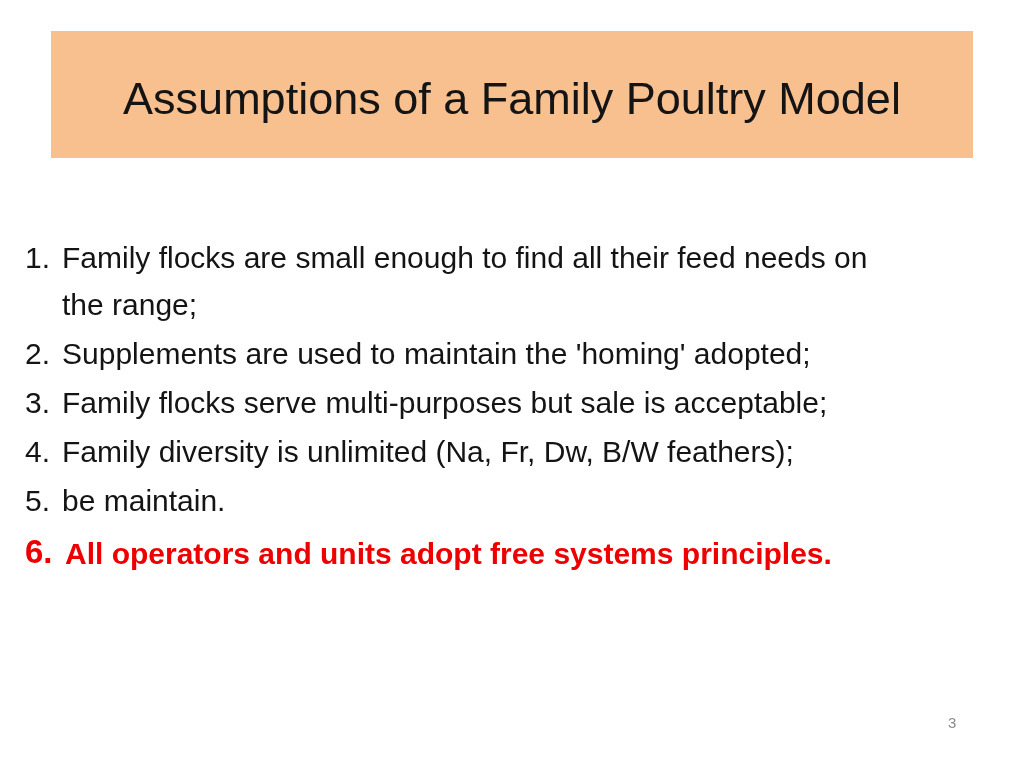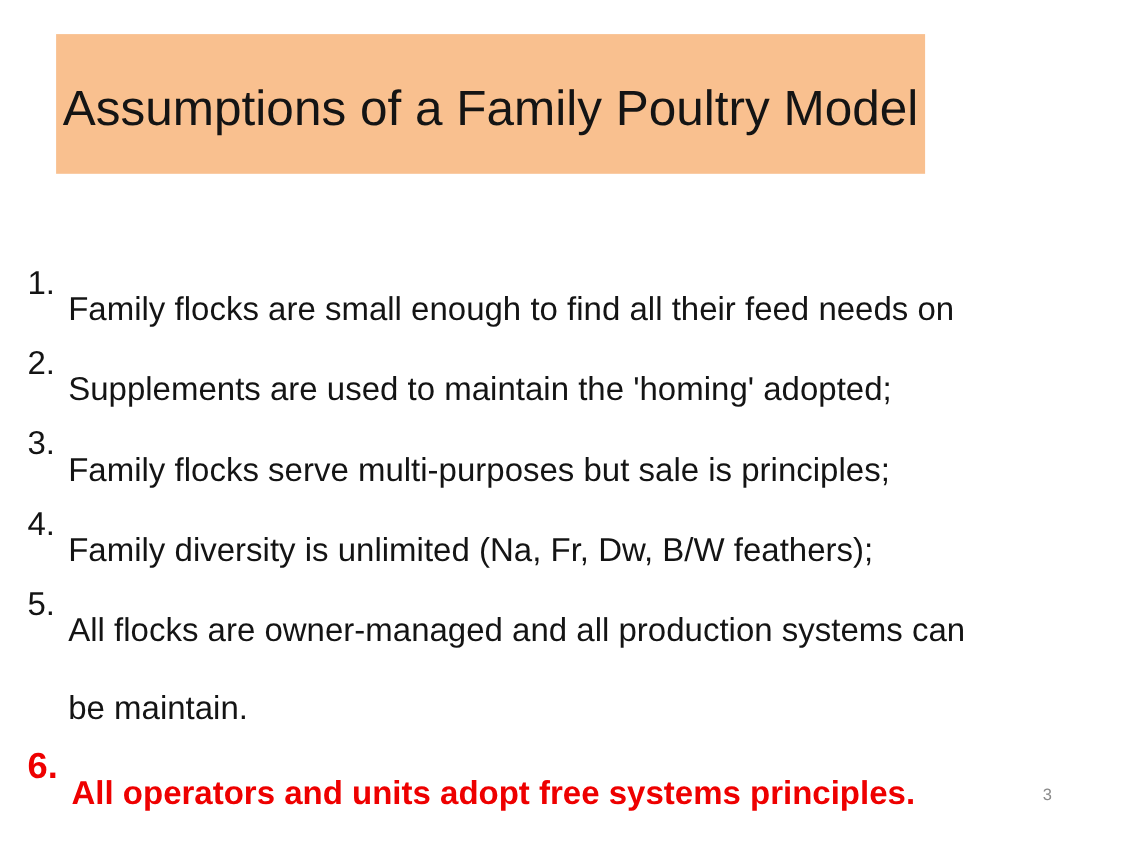--- a/index.html
+++ b/index.html
@@ -16,21 +16,21 @@
   }
   .slide {
     position: absolute;
     inset: 0;
     background: #ffffff;
   }
   .header-band {
     position: absolute;
     left: 51px;
     top: 31px;
-    width: 790px;
+    width: 922px;
     height: 127px;
     background: #F9C08F;
     display: flex;
     align-items: center;
     justify-content: center;
   }
   .slide-title {
     font-size: 45px;
     line-height: 1.1;
     color: #141414;
@@ -55,21 +55,20 @@
   .item .num {
     flex: 0 0 37px;
     width: 37px;
   }
   .item .text {
     flex: 1 1 auto;
   }
   .item .line {
     display: block;
     white-space: nowrap;
-    margin-top: 24px;
   }
   .item.emphasis {
     color: #EE0000;
     font-weight: bold;
     margin-top: 6px;
   }
   .item.emphasis .num {
     font-size: 33px;
     flex-basis: 40px;
     width: 40px;
@@ -91,48 +90,48 @@
   <div class="header-band">
     <div class="slide-title">Assumptions of a Family Poultry Model</div>
   </div>
 
   <div class="assumption-list">
 
     <div class="item">
       <span class="num">1.</span>
       <span class="text">
         <span class="line">Family flocks are small enough to find all their feed needs on</span>
+        <span class="line">the range;</span>
       </span>
     </div>
 
     <div class="item">
       <span class="num">2.</span>
       <span class="text">
         <span class="line">Supplements are used to maintain the 'homing' adopted;</span>
       </span>
     </div>
 
     <div class="item">
       <span class="num">3.</span>
       <span class="text">
-        <span class="line">Family flocks serve multi-purposes but sale is principles;</span>
+        <span class="line">Family flocks serve multi-purposes but sale is acceptable;</span>
       </span>
     </div>
 
     <div class="item">
       <span class="num">4.</span>
       <span class="text">
         <span class="line">Family diversity is unlimited (Na, Fr, Dw, B/W feathers);</span>
       </span>
     </div>
 
     <div class="item">
       <span class="num">5.</span>
       <span class="text">
-        <span class="line">All flocks are owner-managed and all production systems can</span>
         <span class="line">be maintain.</span>
       </span>
     </div>
 
     <div class="item emphasis">
       <span class="num">6.</span>
       <span class="text">
         <span class="line">All operators and units adopt free systems principles.</span>
       </span>
     </div>

